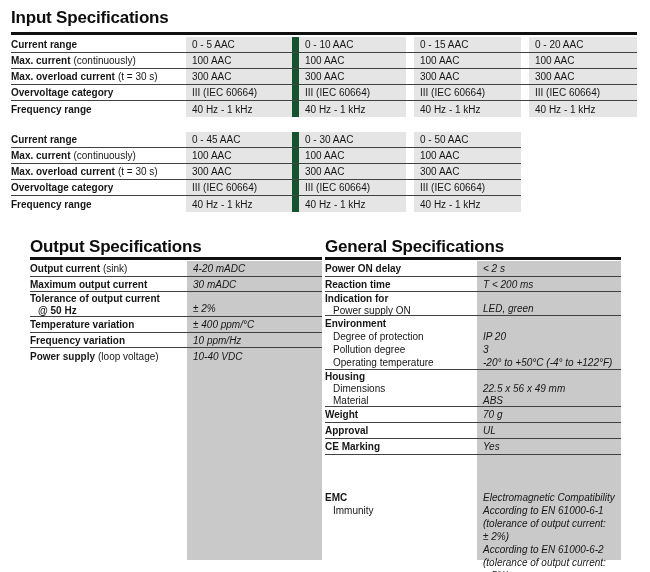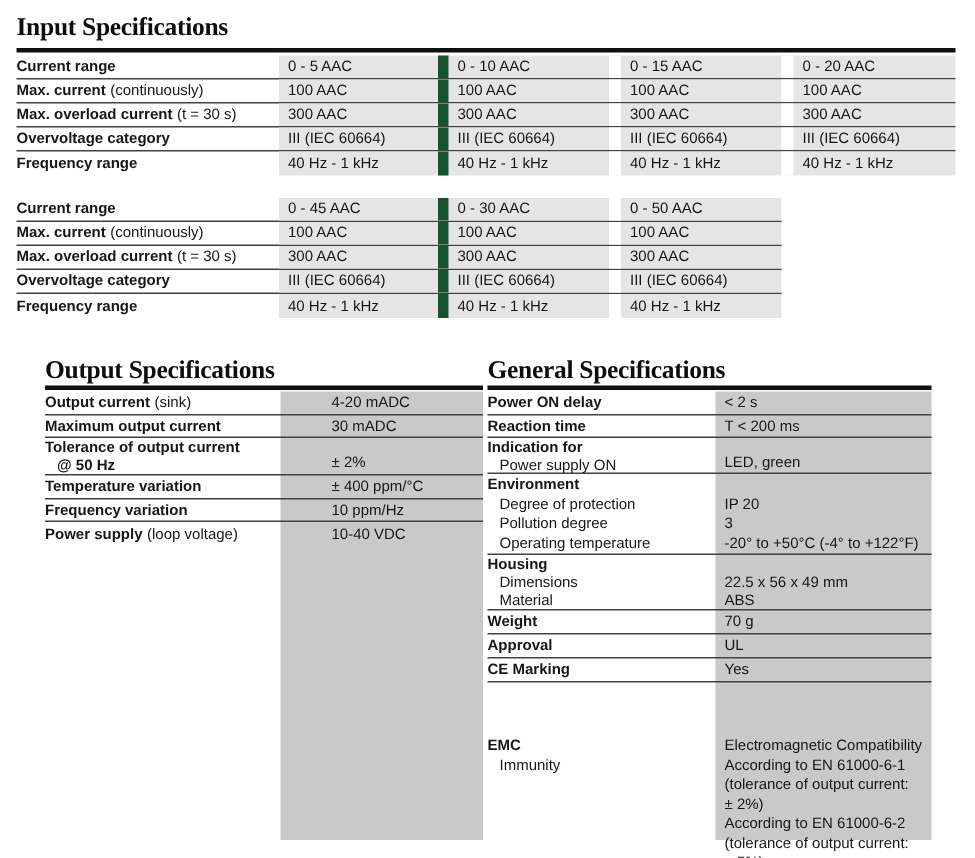--- a/index.html
+++ b/index.html
@@ -6,21 +6,21 @@
   html,body { background:#ffffff; }
   body {
     width:650px; height:572px;
     font-family:"Liberation Sans","DejaVu Sans",sans-serif;
     color:#161616;
   }
   .page { position:relative; width:650px; height:572px; background:#ffffff; overflow:hidden; }
 
   .sec-title {
     font-weight:bold; font-size:17px; line-height:20px;
-    letter-spacing:-0.2px; color:#0d0d0d; white-space:nowrap;font-family:Liberation Serif, serif;
+    letter-spacing:-0.2px; color:#0d0d0d; white-space:nowrap;
   }
   .rule { height:3px; background:#101010; }
 
   
   #sec-input { position:absolute; left:11px; top:8px; width:626px; }
   #sec-input .rule { margin-top:4px; }
   .itable { margin-top:2px; }
   #input-table-2 { margin-top:15px; width:510px; }
   .irow {
     display:grid; height:16px; font-size:10px;
@@ -37,26 +37,26 @@
   .r { margin-left:3px; }
 
   
   #sec-output  { position:absolute; left:30px;  top:237px; width:292px; }
   #sec-general { position:absolute; left:325px; top:237px; width:296px; }
   .bwrap { position:relative; margin-top:1px; height:299px; }
   .gray-fill { position:absolute; top:0; bottom:0; background:#c9c9c9; }
   #sec-output  .gray-fill { left:157px; width:135px; }
   #sec-general .gray-fill { left:152px; width:144px; }
   .brow { position:relative; display:grid; font-size:10px; background:transparent; }
-  #sec-output  .brow { grid-template-columns:157px 1fr;gap:28px; }
+  #sec-output  .brow { grid-template-columns:157px 1fr; }
   #sec-general .brow { grid-template-columns:152px 1fr; }
   .brow.bb { border-bottom:1px solid #414141; }
   .h15{height:15px;} .h16{height:16px;} .h24{height:24px;} .h25{height:25px;}
   .h37{height:37px;} .h54{height:54px;} .h105{height:105px;margin-top:35px;}
-  .v { padding-left:6px; }
+  .v { padding-left:6px;font-style:italic; }
   .vend { display:flex; align-items:flex-end; padding-bottom:3px; white-space:nowrap; }
   .lines { padding-top:1px; }
   .ln  { height:13px; line-height:13px; white-space:nowrap; }
   .ln12{ height:12px; line-height:12px; white-space:nowrap; }
   .ind { padding-left:8px; }
 </style>
 </head>
 <body>
 
 <div class="page">

